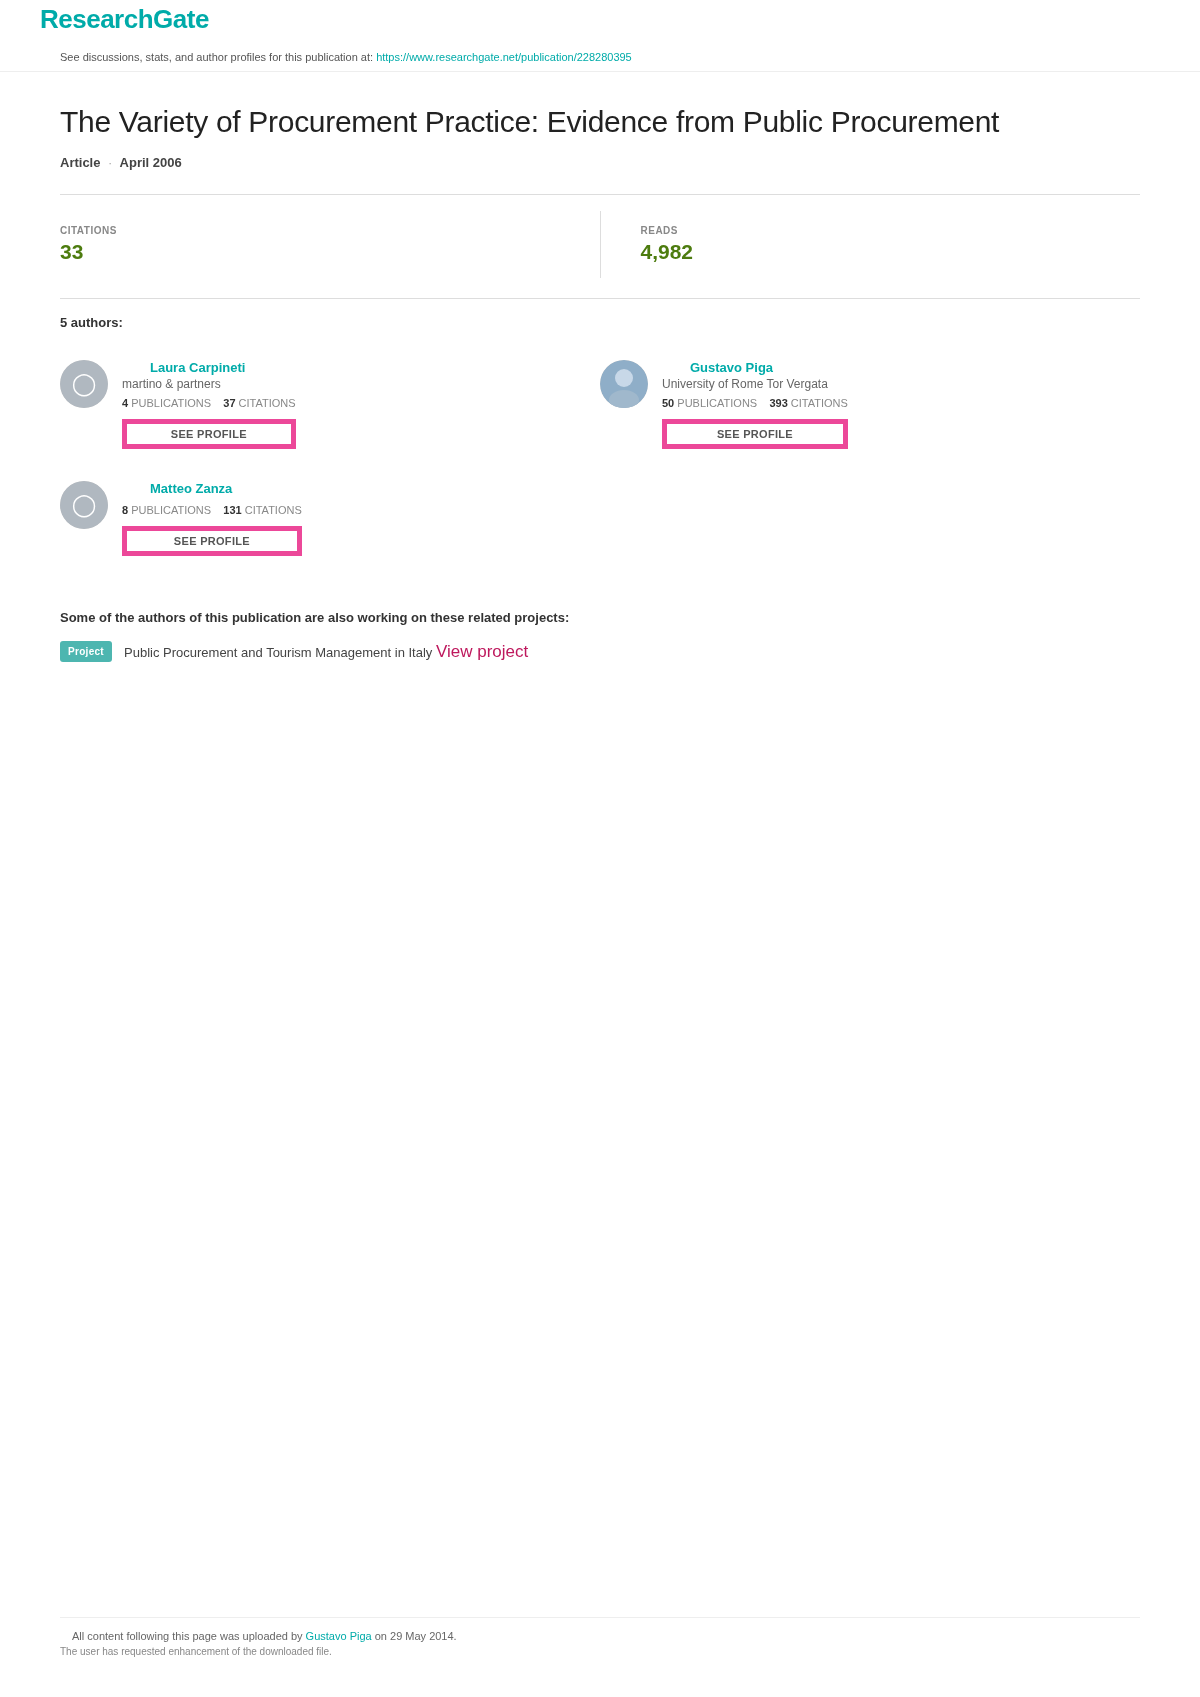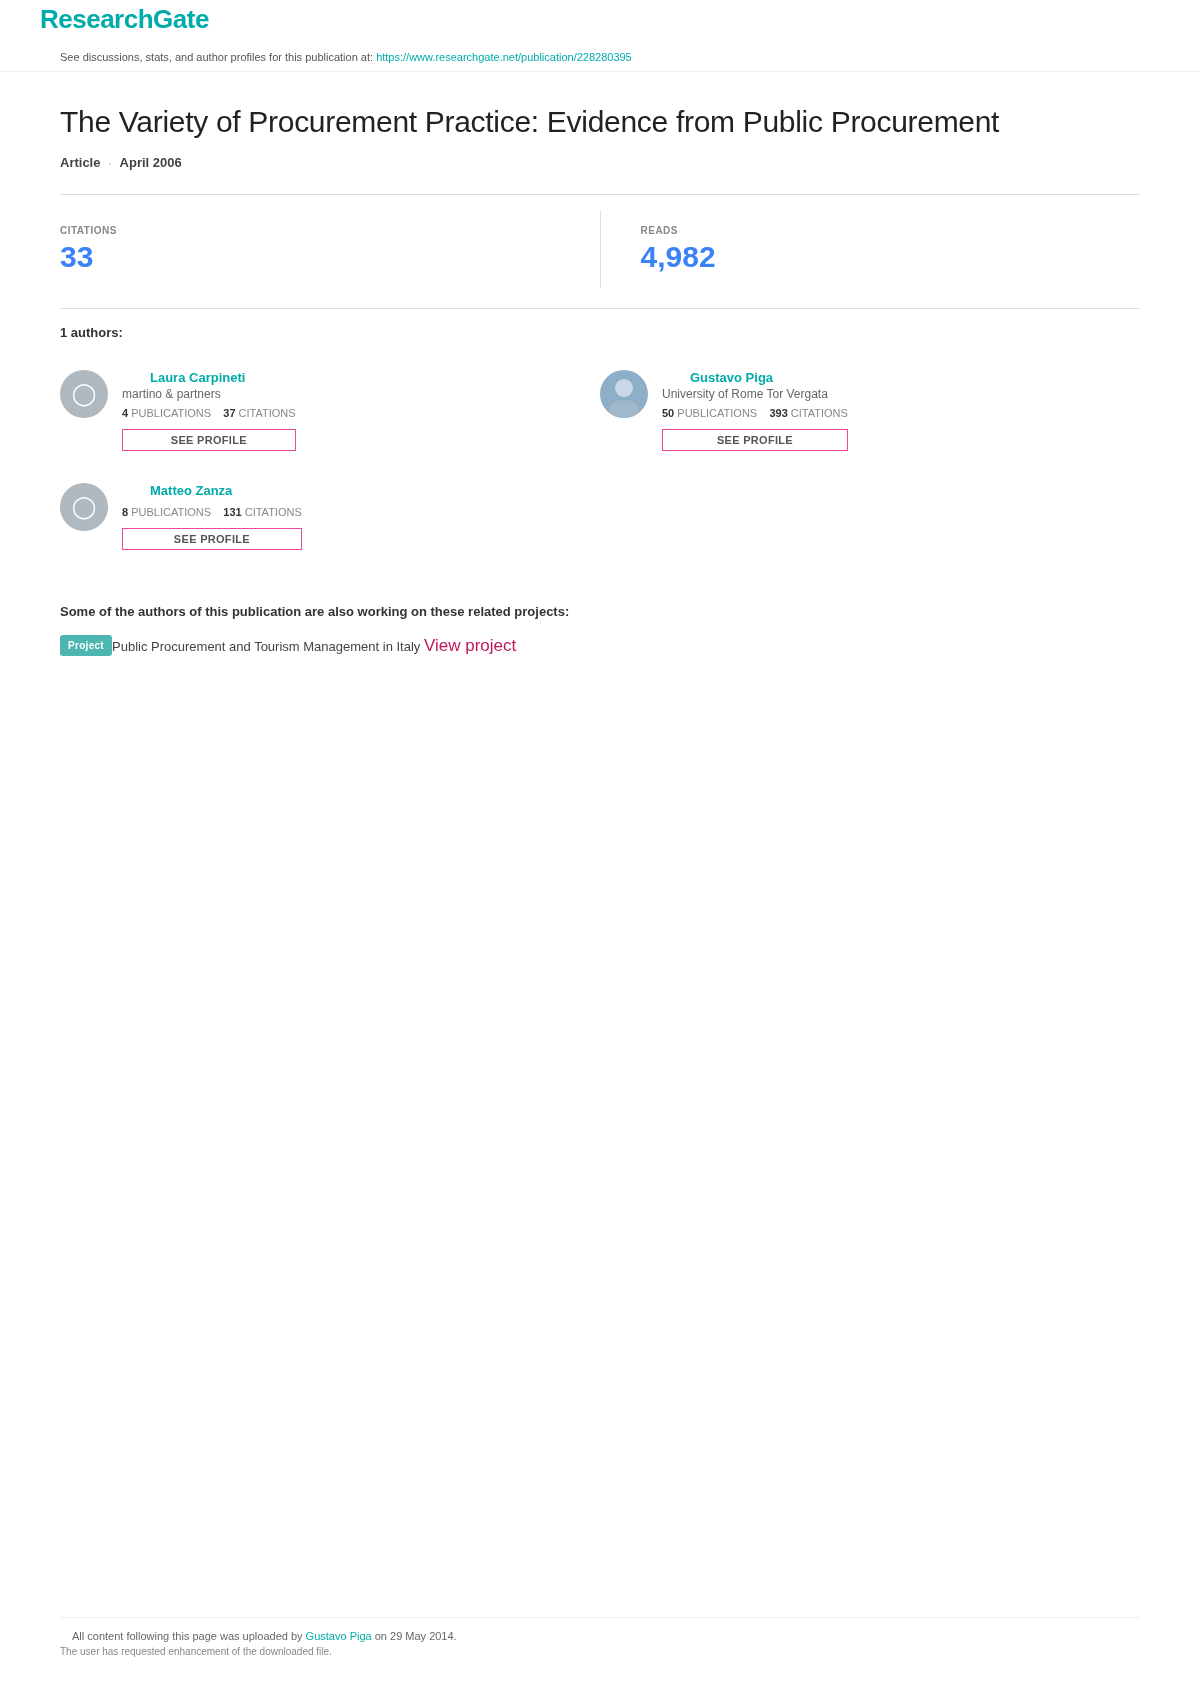--- a/index.html
+++ b/index.html
@@ -92,23 +92,23 @@
     }
     .stat-label {
       font-size: 10px;
       font-weight: bold;
       color: #888;
       letter-spacing: 0.5px;
       text-transform: uppercase;
       margin-bottom: 4px;
     }
     .stat-value {
-      font-size: 30px;
+      font-size: 21px;
       font-weight: 600;
-      color: #3b82f6;
+      color: #4d7c0f;
     }
 
     
     .authors-header {
       font-size: 13px;
       font-weight: bold;
       color: #333;
       margin-bottom: 18px;
     }
 
@@ -181,21 +181,21 @@
     }
 
     .author-stats strong {
       color: #333;
       font-weight: bold;
     }
 
     .see-profile-btn {
       display: inline-block;
       padding: 4px 12px;
-      border: 1px solid #ec4899;
+      border: 5px solid #ec4899;
       background: #fff;
       font-size: 11px;
       font-weight: bold;
       color: #555;
       cursor: pointer;
       letter-spacing: 0.3px;
       text-transform: uppercase;
     }
 
     
@@ -207,20 +207,21 @@
     .related-title {
       font-size: 13px;
       font-weight: bold;
       color: #333;
       margin-bottom: 16px;
     }
 
     .project-row {
       display: flex;
       align-items: center;
+      gap: 12px;
     }
 
     .project-badge {
       background: #4db6b0;
       color: #fff;
       font-size: 10px;
       font-weight: bold;
       padding: 5px 8px;
       border-radius: 3px;
       letter-spacing: 0.3px;
@@ -297,21 +298,21 @@
       <div class="stat-value">33</div>
     </div>
     <div class="stat-block">
       <div class="stat-label">READS</div>
       <div class="stat-value">4,982</div>
     </div>
   </div>
 
   <hr class="divider">
 
-  <div class="authors-header">1 authors:</div>
+  <div class="authors-header">5 authors:</div>
 
   <div class="authors-grid">
 
     <div class="author-card">
       <div class="author-avatar">
         <div class="avatar-placeholder">
           <span class="avatar-icon">◯</span>
         </div>
       </div>
       <div class="author-info">

